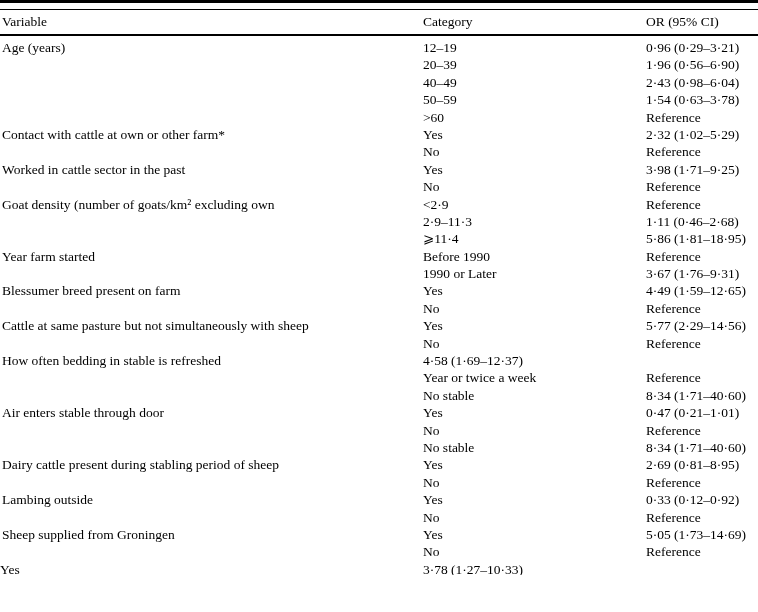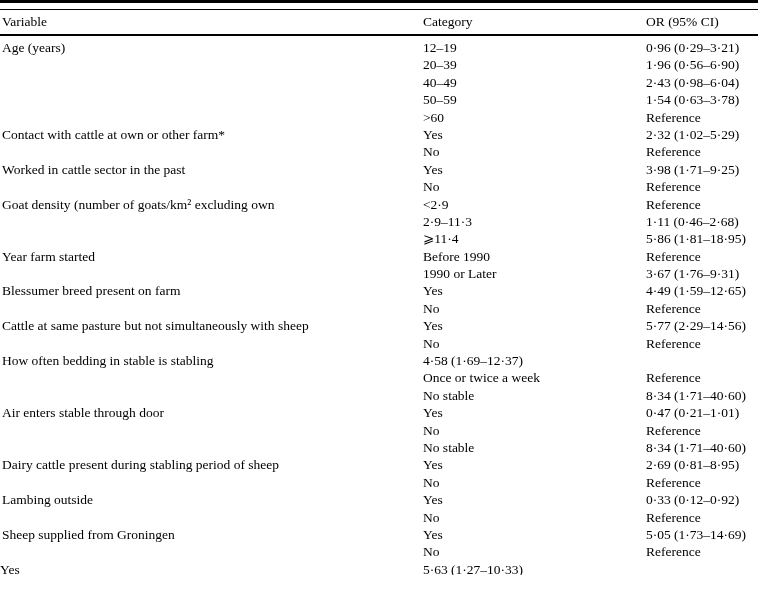--- a/index.html
+++ b/index.html
@@ -150,26 +150,26 @@
         <div class="cell variable">Cattle at same pasture but not simultaneously with sheep</div>
         <div class="cell category">Yes</div>
         <div class="cell or-ci">5·77 (2·29–14·56)</div>
       </div>
       <div class="trow grid-cols">
         <div class="cell variable"></div>
         <div class="cell category">No</div>
         <div class="cell or-ci">Reference</div>
       </div>
       <div class="trow grid-cols">
-        <div class="cell variable">How often bedding in stable is stabling</div>
+        <div class="cell variable">How often bedding in stable is refreshed</div>
         <div class="cell or-ci">4·58 (1·69–12·37)</div>
       </div>
       <div class="trow grid-cols">
         <div class="cell variable"></div>
-        <div class="cell category">Once or twice a week</div>
+        <div class="cell category">Year or twice a week</div>
         <div class="cell or-ci">Reference</div>
       </div>
       <div class="trow grid-cols">
         <div class="cell variable"></div>
         <div class="cell category">No stable</div>
         <div class="cell or-ci">8·34 (1·71–40·60)</div>
       </div>
       <div class="trow grid-cols">
         <div class="cell variable">Air enters stable through door</div>
         <div class="cell category">Yes</div>
@@ -210,21 +210,21 @@
         <div class="cell category">Yes</div>
         <div class="cell or-ci">5·05 (1·73–14·69)</div>
       </div>
       <div class="trow grid-cols">
         <div class="cell variable"></div>
         <div class="cell category">No</div>
         <div class="cell or-ci">Reference</div>
       </div>
       <div class="trow grid-cols">
         <div class="cell category">Yes</div>
-        <div class="cell or-ci">5·63 (1·27–10·33)</div>
+        <div class="cell or-ci">3·78 (1·27–10·33)</div>
       </div>
       <div class="trow grid-cols">
         <div class="cell variable"></div>
         <div class="cell category">No</div>
         <div class="cell or-ci">Reference</div>
       </div>
     </div>
 
   <div class="rule rule-bottom-thin"></div>
   <div class="rule rule-bottom-thick"></div>

